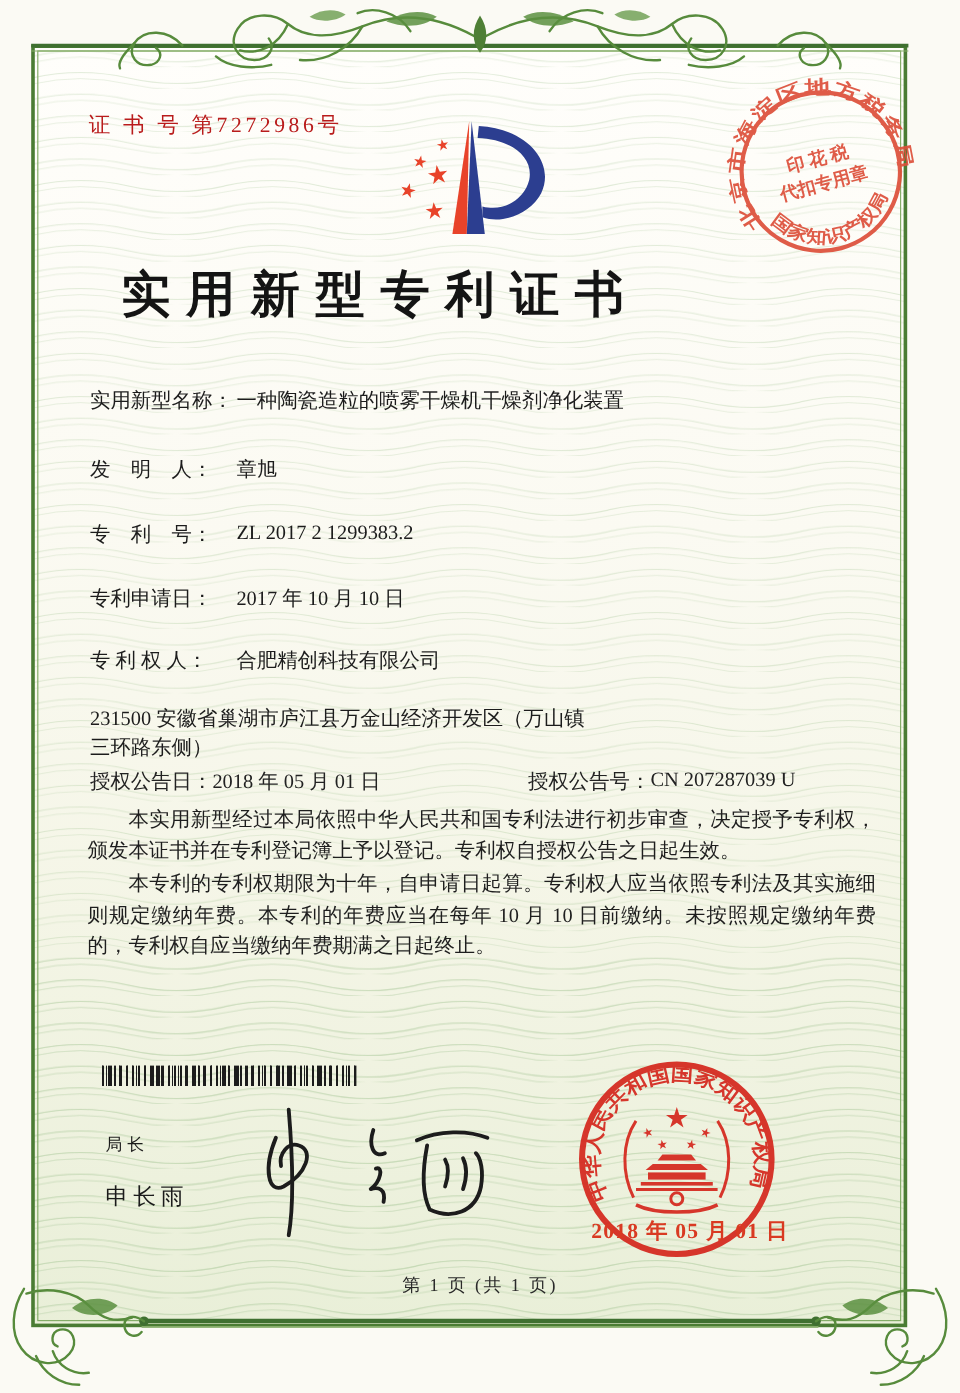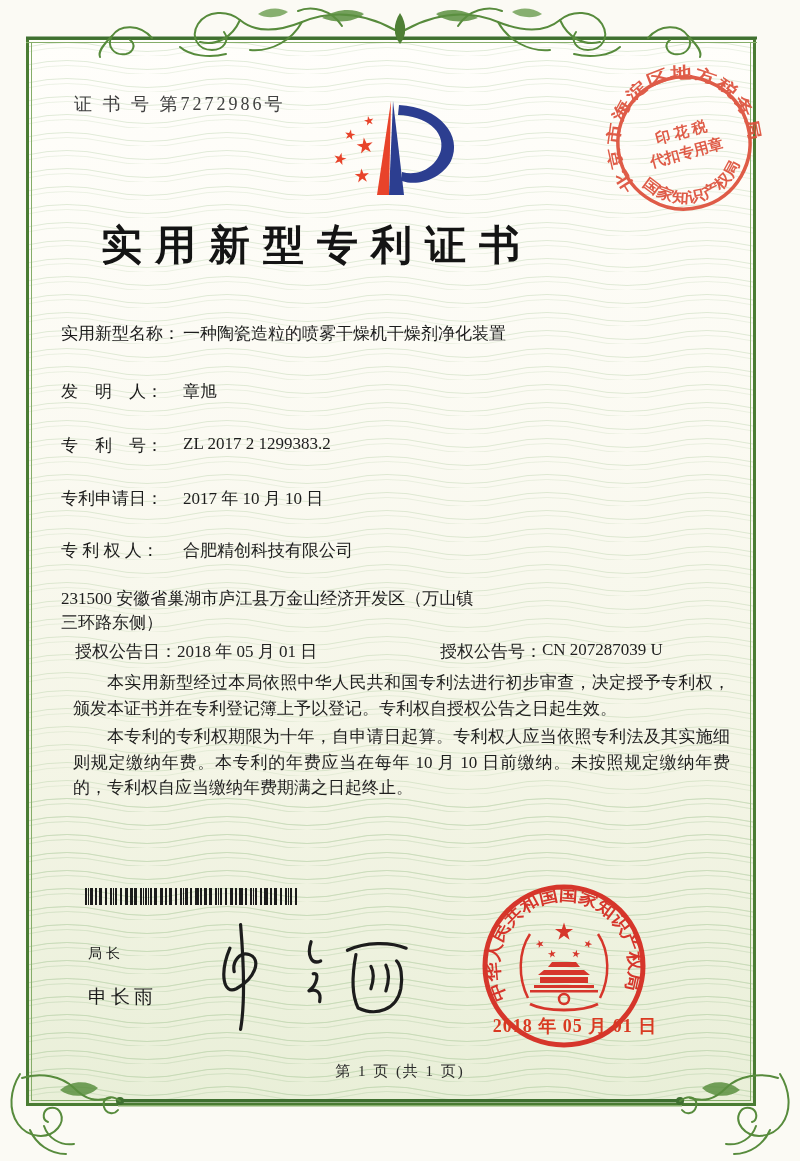--- a/index.html
+++ b/index.html
@@ -20,28 +20,28 @@
   .frame{
     left:26px;top:37px;width:730px;height:1069px;
     border:3px solid #4a7c33;box-sizing:border-box;pointer-events:none;
   }
   .frame::before{
     content:"";position:absolute;inset:2px;border:1px solid #85ad69;
   }
   .top-ornament{left:0;top:0;width:800px;height:60px;}
   .bottom-ornament{left:0;top:1070px;width:800px;height:91px;}
 
-  .cert-no{left:74px;top:92px;font-size:18px;letter-spacing:3px;color:#404040;}
+  .cert-no{left:74px;top:92px;font-size:18px;letter-spacing:3px;color:#b91c1c;}
   .logo{left:300px;top:88px;width:200px;height:132px;}
   .tax-stamp{left:603px;top:62px;width:162px;height:162px;transform:rotate(-15deg);opacity:.92;}
   .title{
     left:0;top:218px;width:634px;text-align:center;
     font-size:41px;font-weight:bold;letter-spacing:13px;color:#141414;
   }
-  .frow{position:absolute;left:61px;display:flex;font-size:17px;color:#1c1c1c;}
+  .frow{position:absolute;left:75px;display:flex;font-size:17px;color:#1c1c1c;}
   .frow .lbl{flex:0 0 122px;white-space:nowrap;}
   .frow .val{white-space:pre-wrap;}
   .row-1{top:322px;} .row-2{top:380px;} .row-3{top:434px;} .row-4{top:487px;}
   .row-5{top:539px;} .row-6{top:587px;} .row-6 .val{width:416px;line-height:24px;}
   .grant-row{top:640px;left:75px;width:655px;position:absolute;font-size:17px;display:flex;}
   .grant-left{display:flex;white-space:nowrap;}
   .grant-right{display:flex;white-space:nowrap;position:absolute;left:353px;margin-left:12px;}
   .paragraphs{left:73px;top:670px;width:657px;font-size:17px;line-height:25.5px;
     text-align:justify;color:#1e1e1e;}
   .paragraphs p{margin:0 0 3px 0;text-indent:2em;}

